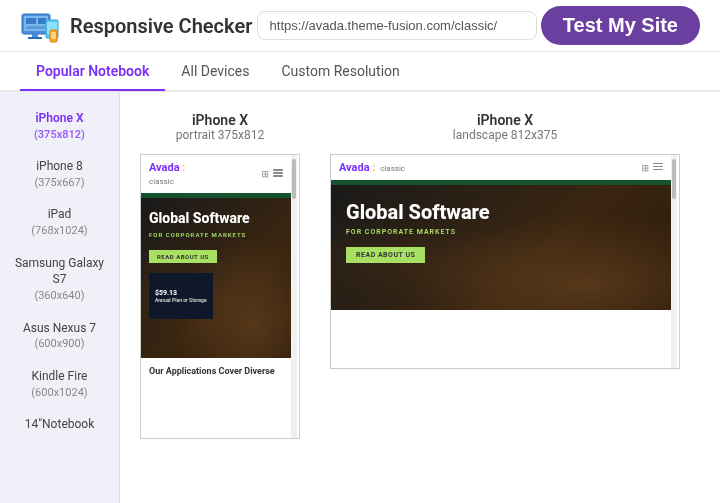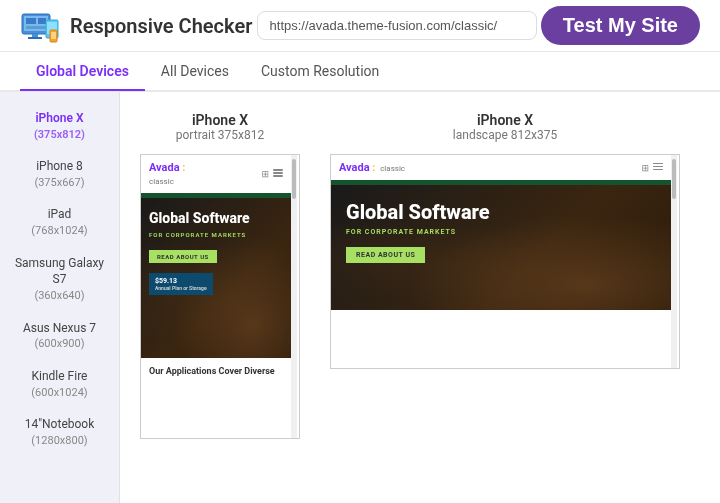--- a/index.html
+++ b/index.html
@@ -291,25 +291,25 @@
       text-transform: uppercase;
       letter-spacing: 0.5px;
     }
     .avada-cta-btn.landscape-btn {
       font-size: 7px;
       padding: 4px 10px;
     }
 
     
     .avada-price {
-      background: #0c4a6e;
+      background: #0f172a;
       color: #fff;
       font-size: 7px;
       font-weight: bold;
-      padding: 4px 6px;
+      padding: 16px 6px;
       margin-top: 4px;
       display: inline-block;
     }
     .avada-price-sub {
       font-size: 5px;
       color: #ccc;
       display: block;
     }
 
     
@@ -355,21 +355,21 @@
     </svg>
     <span class="header-title">Responsive Checker</span>
   </div>
   <div class="url-bar">
     <input class="url-input" type="text" value="https://avada.theme-fusion.com/classic/" style="">
   </div>
   <button class="test-button">Test My Site</button>
 </header>
 
 <nav class="tabs">
-  <div class="tab active">Global Devices</div>
+  <div class="tab active">Popular Notebook</div>
   <div class="tab">All Devices</div>
   <div class="tab">Custom Resolution</div>
 </nav>
 
 <div class="main">
 
   <aside class="sidebar">
     <div class="sidebar-item active">
       <span class="device-name">iPhone X</span>
       <span class="device-size">(375x812)</span>
@@ -389,21 +389,20 @@
     <div class="sidebar-item">
       <span class="device-name">Asus Nexus 7</span>
       <span class="device-size">(600x900)</span>
     </div>
     <div class="sidebar-item">
       <span class="device-name">Kindle Fire</span>
       <span class="device-size">(600x1024)</span>
     </div>
     <div class="sidebar-item">
       <span class="device-name">14"Notebook</span>
-      <span class="device-size">(1280x800)</span>
     </div>
   </aside>
 
   <main class="content">
     <div class="previews">
 
       <div class="preview-container">
         <div class="preview-label">
           <span class="preview-label-name">iPhone X</span>
           <span class="preview-label-size">portrait 375x812</span>

